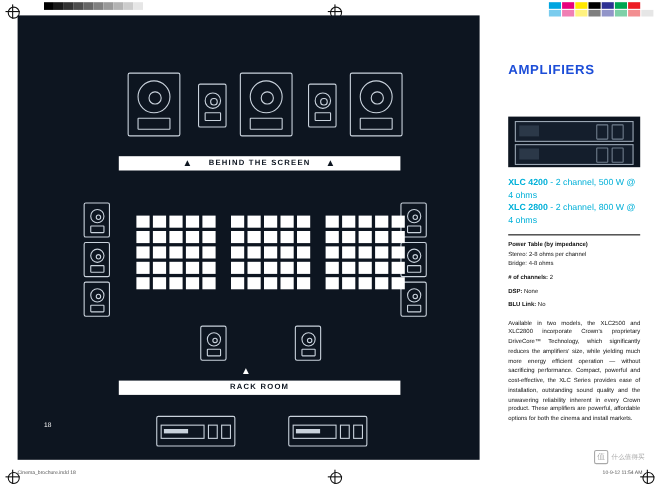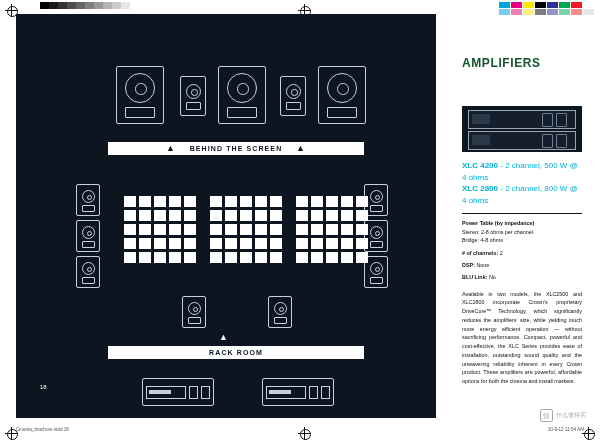--- a/index.html
+++ b/index.html
@@ -70,21 +70,21 @@
   .seat{width:12px;height:11px;background:#ffffff;}
 
   
   .rack{position:absolute;border:1px solid #c9d2dc;border-radius:2px;display:flex;align-items:center;padding:3px;gap:3px;}
   .rack .face{flex:1;height:11px;border:1px solid #c9d2dc;background:#0d1520;position:relative;}
   .rack .face:after{content:"";position:absolute;left:2px;top:3px;right:14px;height:4px;background:#c9d2dc;}
   .rack .knob{width:7px;height:11px;border:1px solid #c9d2dc;}
 
   
   .right-col{position:absolute;left:462px;top:56px;width:120px;}
-  .amp-title{font-size:12px;font-weight:bold;letter-spacing:.6px;color:#14532d;margin:0 0 36px 0;}
+  .amp-title{font-size:12px;font-weight:bold;letter-spacing:.6px;color:#1d4ed8;margin:0 0 36px 0;}
 
   .product-img{width:120px;height:46px;background:#0d1520;position:relative;margin-bottom:8px;}
   .product-img .unit{position:absolute;left:6px;right:6px;height:17px;border:1px solid #9aa6b3;background:#141e2c;}
   .product-img .unit.u1{top:4px;}
   .product-img .unit.u2{top:25px;}
   .product-img .unit .sc{position:absolute;left:3px;top:3px;width:18px;height:10px;background:#2b3848;}
   .product-img .unit .k1,.product-img .unit .k2{position:absolute;top:2px;width:9px;height:12px;border:1px solid #6f7d8c;border-radius:1px;}
   .product-img .unit .k1{right:22px;}
   .product-img .unit .k2{right:8px;}
 

